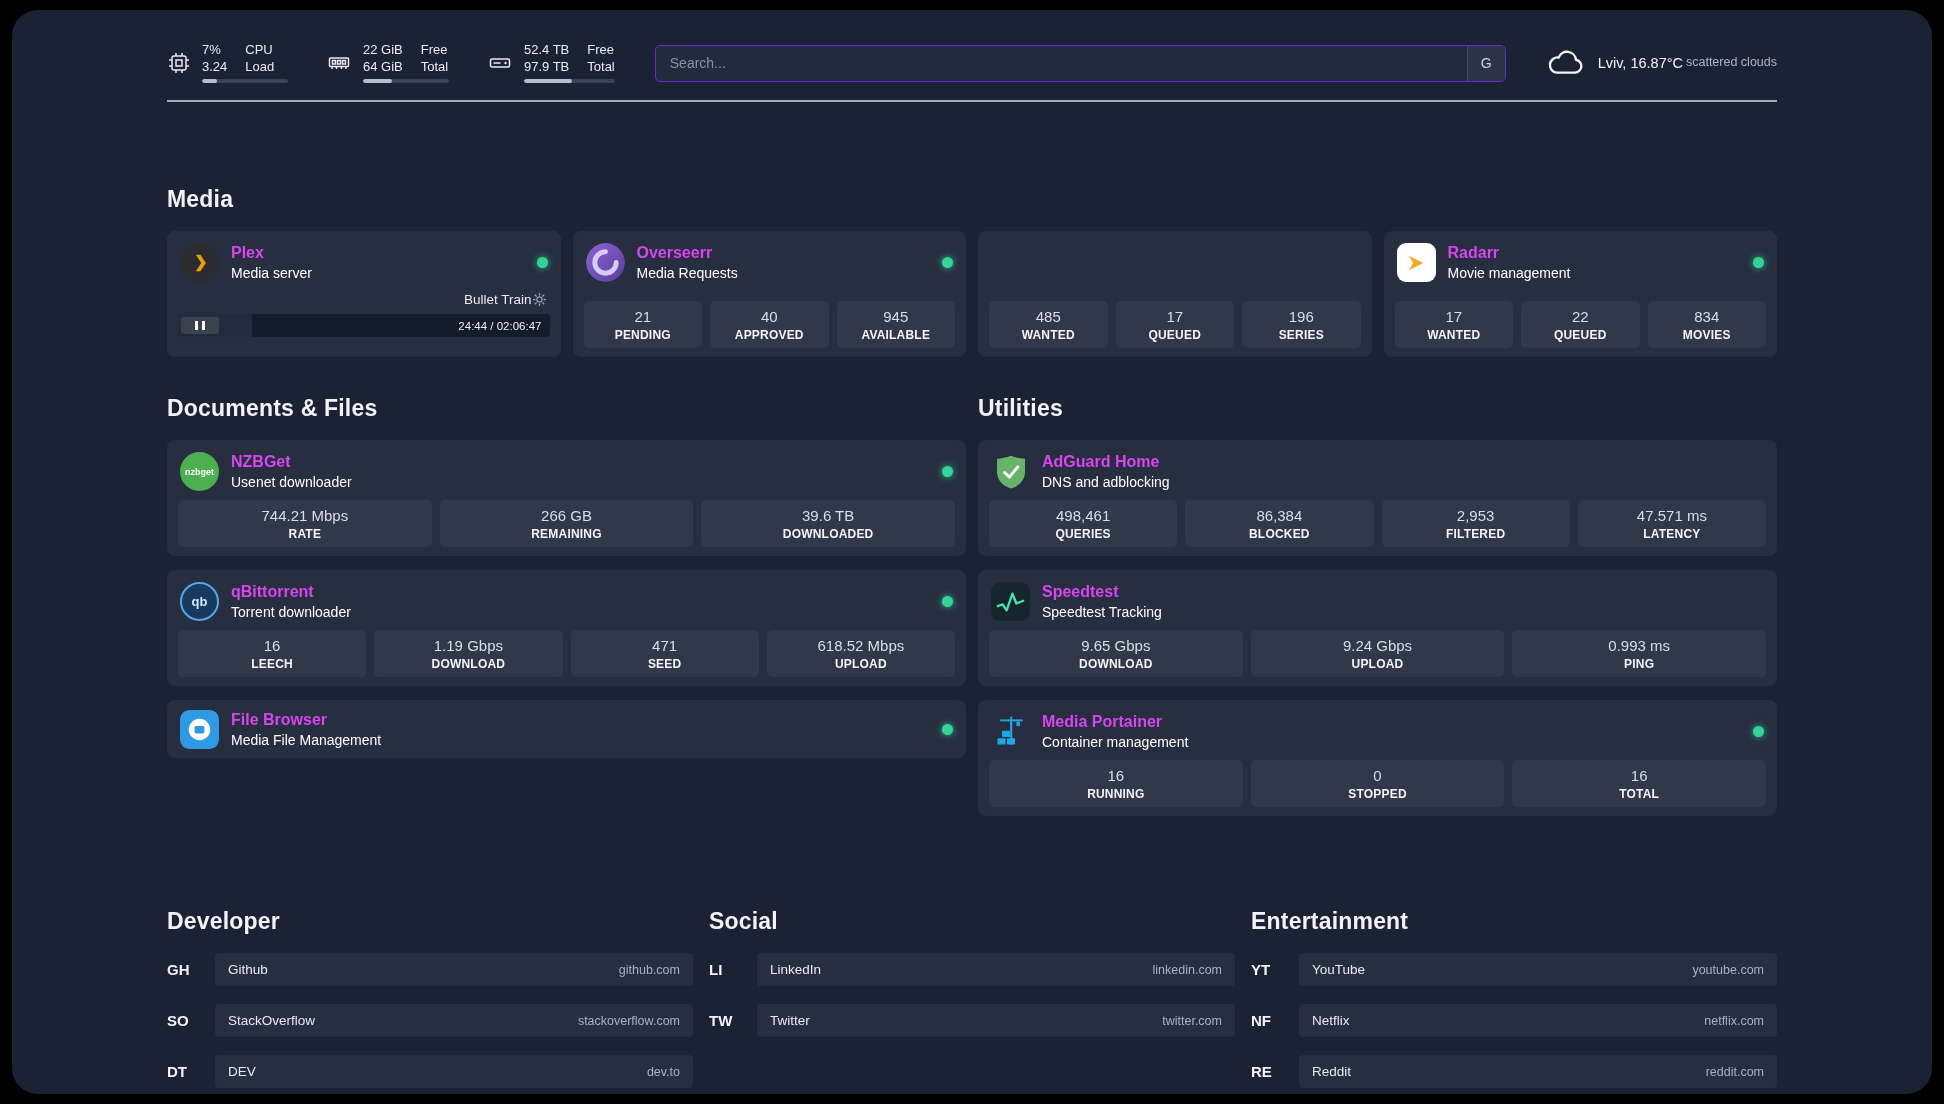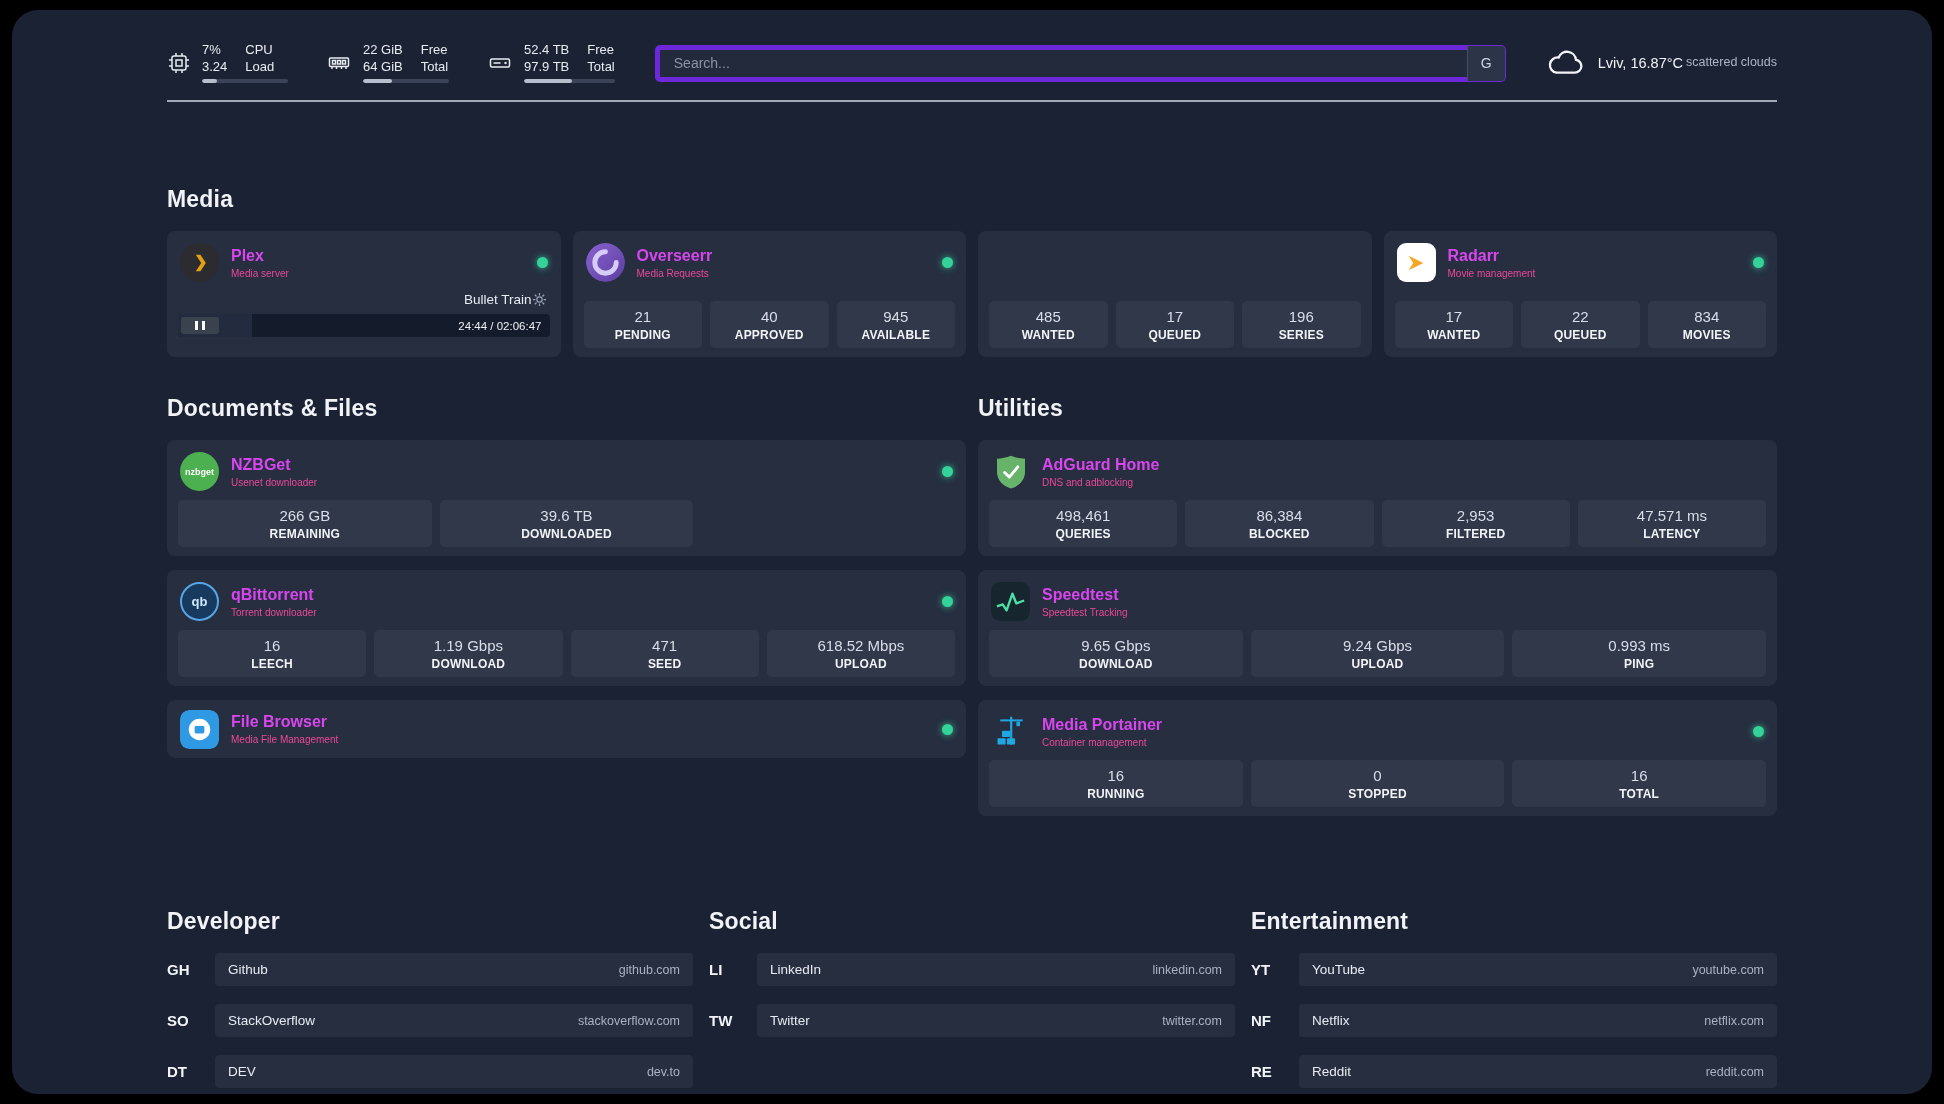--- a/index.html
+++ b/index.html
@@ -10,21 +10,21 @@
   .topbar{display:flex;align-items:center;gap:26px;height:46px;}
   .sysstats{display:flex;gap:38px;}
   .sysstat{display:flex;gap:11px;align-items:center;}
   .sysicon{display:flex;align-items:center;}
   .sysstat-body{display:flex;flex-direction:column;gap:5px;min-width:86px;}
   .sysstat-rows{display:flex;gap:18px;}
   .sysstat-col{display:flex;flex-direction:column;gap:2px;font-size:13px;color:#e9ecf2;line-height:1.15;}
   .sysstat-bar{height:4px;background:#3b4456;border-radius:2px;overflow:hidden;width:100%;}
   .sysstat-fill{height:100%;background:#b7bfcd;border-radius:2px;}
   .search-wrap{flex:1;position:relative;margin:0 14px;}
-  .search-input{width:100%;height:37px;background:#222a3c;border:5px solid #6d28d9;border-radius:5px;color:#dfe4ee;
+  .search-input{width:100%;height:37px;background:#222a3c;border:1px solid #6d28d9;border-radius:5px;color:#dfe4ee;
     padding:0 50px 0 14px;font-size:14px;outline:none;font-family:"Liberation Sans",sans-serif;}
   .search-input::placeholder{color:#8b93a7;}
   .search-btn{position:absolute;right:1px;top:1px;bottom:1px;width:38px;background:#2c3447;border-left:1px solid #434d63;
     border-radius:0 4px 4px 0;display:flex;align-items:center;justify-content:center;color:#cfd5e1;font-size:14px;cursor:pointer;}
   .weather{display:flex;align-items:center;gap:12px;}
   .weather-text{display:flex;flex-direction:row;gap:3px;}
   .weather-loc{font-size:14.5px;color:#f2f4f8;}
   .weather-cond{font-size:12.5px;color:#aeb6c6;}
   .divider{margin-top:14px;border-bottom:2px solid rgba(208,214,226,0.75);}
   
@@ -36,21 +36,21 @@
   .col .section-title{margin:38px 0 18px;}
   .col .card{margin-bottom:14px;}
   
   .card{background:#262e40;border-radius:8px;padding:9px 11px;display:flex;flex-direction:column;cursor:pointer;}
   .media-card{min-height:126px;}
   .card-header{display:flex;align-items:center;gap:12px;padding:3px 2px 9px;}
   .app-icon{width:39px;height:39px;flex:0 0 39px;border-radius:50%;display:flex;align-items:center;justify-content:center;overflow:hidden;}
   .app-icon.square{border-radius:9px;}
   .card-titles{display:flex;flex-direction:column;gap:3px;}
   .card-title{font-size:16px;font-weight:700;color:#d946ef;}
-  .card-sub{font-size:10px;color:#ec4899;}
+  .card-sub{font-size:14px;color:#ffffff;}
   .status-dot{margin-left:auto;width:11px;height:11px;border-radius:50%;background:#34d399;box-shadow:0 0 7px rgba(52,211,153,.85);}
   .stats-row{display:grid;gap:8px;margin-top:auto;}
   .stats-3{grid-template-columns:repeat(3,1fr);}
   .stats-4{grid-template-columns:repeat(4,1fr);}
   .stat-tile{background:#303849;border-radius:5px;padding:7px 4px 6px;text-align:center;display:flex;flex-direction:column;gap:3px;}
   .stat-value{font-size:15px;color:#d9deе8;color:#d9dee8;}
   .stat-label{font-size:12px;font-weight:700;color:#f2f4f8;letter-spacing:0.2px;}
   .slim-card{justify-content:center;min-height:58px;}
   .slim-card .card-header{padding:0 2px;}
   
@@ -306,20 +306,24 @@
             <span class="icon-text" style="font-size:9px">nzbget</span>
           </span>
           <div class="card-titles">
             <span class="card-title">NZBGet</span>
             <span class="card-sub">Usenet downloader</span>
           </div>
           <span class="status-dot"></span>
         </div>
         <div class="stats-row stats-3">
           <div class="stat-tile">
+            <span class="stat-value">744.21 Mbps</span>
+            <span class="stat-label">RATE</span>
+          </div>
+          <div class="stat-tile">
             <span class="stat-value">266 GB</span>
             <span class="stat-label">REMAINING</span>
           </div>
           <div class="stat-tile">
             <span class="stat-value">39.6 TB</span>
             <span class="stat-label">DOWNLOADED</span>
           </div>
         </div>
       </div>
 

